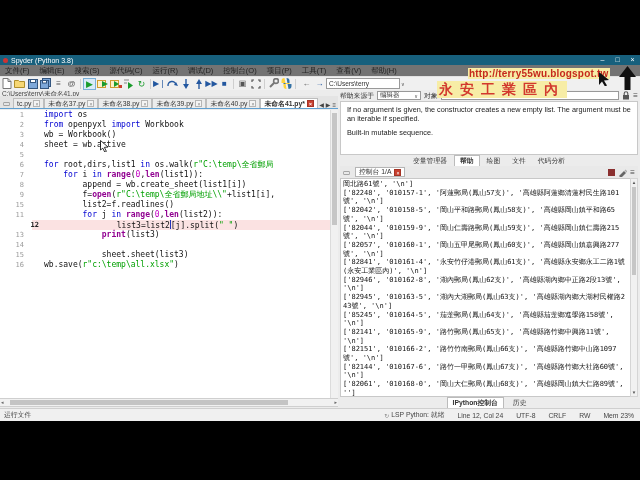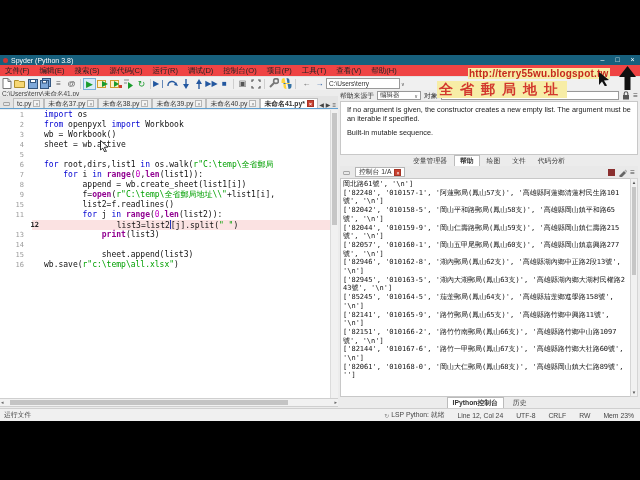--- a/index.html
+++ b/index.html
@@ -5,21 +5,21 @@
   html,body{margin:0;padding:0;background:#000;}
   #screen{position:relative;width:640px;height:480px;background:#000;overflow:hidden;
           font-family:"Liberation Sans",sans-serif;-webkit-font-smoothing:antialiased;}
   
   .window{position:absolute;left:0;top:55px;width:640px;height:366px;background:#ececec;}
   .titlebar{position:absolute;left:0;top:0;width:640px;height:10px;background:#17607d;color:#fff;
             display:flex;align-items:center;font-size:7px;padding-left:3px;box-sizing:border-box;}
   .app-dot{width:5px;height:5px;border-radius:50%;background:#c33;margin-right:3px;flex:none;}
   .win-controls{margin-left:auto;display:flex;height:100%;}
   .win-controls span{width:15px;text-align:center;font-size:7px;line-height:10px;color:#fff;}
-  .menubar{position:absolute;left:0;top:10px;width:640px;height:12px;background:#ef4444;
+  .menubar{position:absolute;left:0;top:10px;width:640px;height:12px;background:#737373;
            display:flex;align-items:center;font-size:7.5px;color:#222;border-bottom:1px solid #e2e2e2;box-sizing:border-box;}
   .menu-item{padding:0 5px;}
   .toolbar{position:absolute;left:0;top:22px;width:640px;height:13px;background:#f0f0f0;
            display:flex;align-items:center;font-size:9px;}
   .tbtn{width:13px;height:12px;display:flex;align-items:center;justify-content:center;flex:none;}
   .tsep{width:1px;height:10px;background:#cfcfcf;margin:0 2px;flex:none;}
   .glyph-green{color:#1a9c2c;font-size:9px;line-height:10px;}
   .glyph-blue{color:#2458a0;font-size:8px;line-height:10px;}
   .glyph-gray{color:#555;font-size:8px;line-height:10px;}
   .run-hover{background:#d9eaf8;border:1px solid #7ab0d8;box-sizing:border-box;}
@@ -277,21 +277,21 @@
         <div class="code-line"><span class="ln">5</span><span class="codetext"></span></div>
         <div class="code-line"><span class="ln">6</span><span class="codetext"><span class="kw">for</span><span class="pl"> root,dirs,list1 </span><span class="kw">in</span><span class="pl"> os.walk(</span><span class="str">r"C:\temp\全省郵局</span></span></div>
         <div class="code-line"><span class="ln">7</span><span class="codetext"><span class="pl">    </span><span class="kw">for</span><span class="pl"> i </span><span class="kw">in</span><span class="pl"> </span><span class="bi">range</span><span class="pl">(</span><span class="num">0</span><span class="pl">,</span><span class="bi">len</span><span class="pl">(list1)):</span></span></div>
         <div class="code-line"><span class="ln">8</span><span class="codetext"><span class="pl">        append = wb.create_sheet(list1[i])</span></span></div>
         <div class="code-line"><span class="ln">9</span><span class="codetext"><span class="pl">        f=</span><span class="bi">open</span><span class="pl">(</span><span class="str">r"C:\temp\全省郵局地址\\"</span><span class="pl">+list1[i],</span></span></div>
         <div class="code-line"><span class="ln">15</span><span class="codetext"><span class="pl">        list2=f.readlines()</span></span></div>
         <div class="code-line"><span class="ln">11</span><span class="codetext"><span class="pl">        </span><span class="kw">for</span><span class="pl"> j </span><span class="kw">in</span><span class="pl"> </span><span class="bi">range</span><span class="pl">(</span><span class="num">0</span><span class="pl">,</span><span class="bi">len</span><span class="pl">(list2)):</span></span></div>
         <div class="code-line current"><span class="ln">12</span><span class="codetext"><span class="pl">            list3=list2</span><span class="caret"></span><span class="pl">[j].split(</span><span class="str">" "</span><span class="pl">)</span></span></div>
         <div class="code-line"><span class="ln">13</span><span class="codetext"><span class="pl">            </span><span class="bi">print</span><span class="pl">(list3)</span></span></div>
         <div class="code-line"><span class="ln">14</span><span class="codetext"></span></div>
-        <div class="code-line"><span class="ln">15</span><span class="codetext"><span class="pl">            sheet.append(list3)</span></span></div>
+        <div class="code-line"><span class="ln">15</span><span class="codetext"><span class="pl">            sheet.sheet(list3)</span></span></div>
         <div class="code-line"><span class="ln">16</span><span class="codetext"><span class="pl">wb.save(</span><span class="str">r"c:\temp\all.xlsx"</span><span class="pl">)</span></span></div>
       </div>
     <div class="vscroll">
         <div class="vthumb"></div>
       </div>
     <div class="hscroll">
       <span class="harrow" style="left:1px;">◂</span>
       <div class="hthumb"></div>
       <span class="harrow" style="right:1px;">▸</span>
     </div>
@@ -340,20 +340,21 @@
           </span>
         <span style="color:#444;font-size:8px;">≡</span>
       </span>
     </div>
     <div class="console-out" id="console-out">
         <div class="console-line">岡北路61號', '\n']</div>
         <div class="console-line">['82248', '010157-1', '阿蓮郵局(鳳山57支)', '高雄縣阿蓮鄉清蓮村民生路101號', '\n']</div>
         <div class="console-line">['82042', '010158-5', '岡山平和路郵局(鳳山58支)', '高雄縣岡山鎮平和路65號', '\n']</div>
         <div class="console-line">['82044', '010159-9', '岡山仁壽路郵局(鳳山59支)', '高雄縣岡山鎮仁壽路215號', '\n']</div>
         <div class="console-line">['82057', '010160-1', '岡山五甲尾郵局(鳳山60支)', '高雄縣岡山鎮嘉興路277號', '\n']</div>
+        <div class="console-line">['82841', '010161-4', '永安竹仔港郵局(鳳山61支)', '高雄縣永安鄉永工二路1號(永安工業區內)', '\n']</div>
         <div class="console-line">['82946', '010162-8', '湖內郵局(鳳山62支)', '高雄縣湖內鄉中正路2段13號', '\n']</div>
         <div class="console-line">['82945', '010163-5', '湖內大湖郵局(鳳山63支)', '高雄縣湖內鄉大湖村民權路243號', '\n']</div>
         <div class="console-line">['85245', '010164-5', '茄萣郵局(鳳山64支)', '高雄縣茄萣鄉進學路158號', '\n']</div>
         <div class="console-line">['82141', '010165-9', '路竹郵局(鳳山65支)', '高雄縣路竹鄉中興路11號', '\n']</div>
         <div class="console-line">['82151', '010166-2', '路竹竹南郵局(鳳山66支)', '高雄縣路竹鄉中山路1097號', '\n']</div>
         <div class="console-line">['82144', '010167-6', '路竹一甲郵局(鳳山67支)', '高雄縣路竹鄉大社路60號', '\n']</div>
         <div class="console-line">['82061', '010168-0', '岡山大仁郵局(鳳山68支)', '高雄縣岡山鎮大仁路89號', '']</div>
       </div>
     <div class="cvscroll">
       <span class="cvarrow" style="top:1px;">▲</span>
@@ -375,21 +376,21 @@
         <span>Line 12, Col 24</span>
         <span>UTF-8</span>
         <span>CRLF</span>
         <span>RW</span>
         <span>Mem 23%</span>
       </span>
     </div>
   </div>
 
   <span class="wm-url">http://terry55wu.blogspot.tw</span>
-  <span class="wm-name">全省郵局地址</span>
+  <span class="wm-name">永安工業區內</span>
   <span class="wm-arrow">
     <svg width="17" height="24" viewBox="0 0 17 24">
         <path d="M8.5 0L17 11h-5.5v13h-6V11H0z" fill="#111"></path>
       </svg>
     </span>
   <span class="wm-cursor">
     <svg width="12" height="14" viewBox="0 0 12 14">
         <path d="M1 0l10 8-5 .5 3 5-2 1-3-5L1 13z" fill="#111"></path>
       </svg>
     </span>

